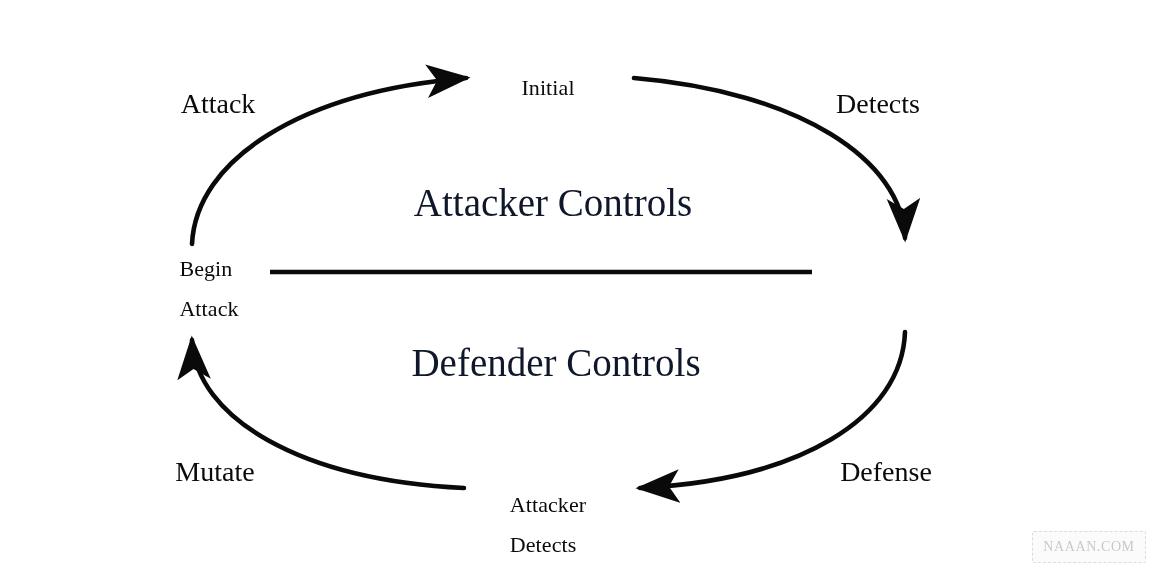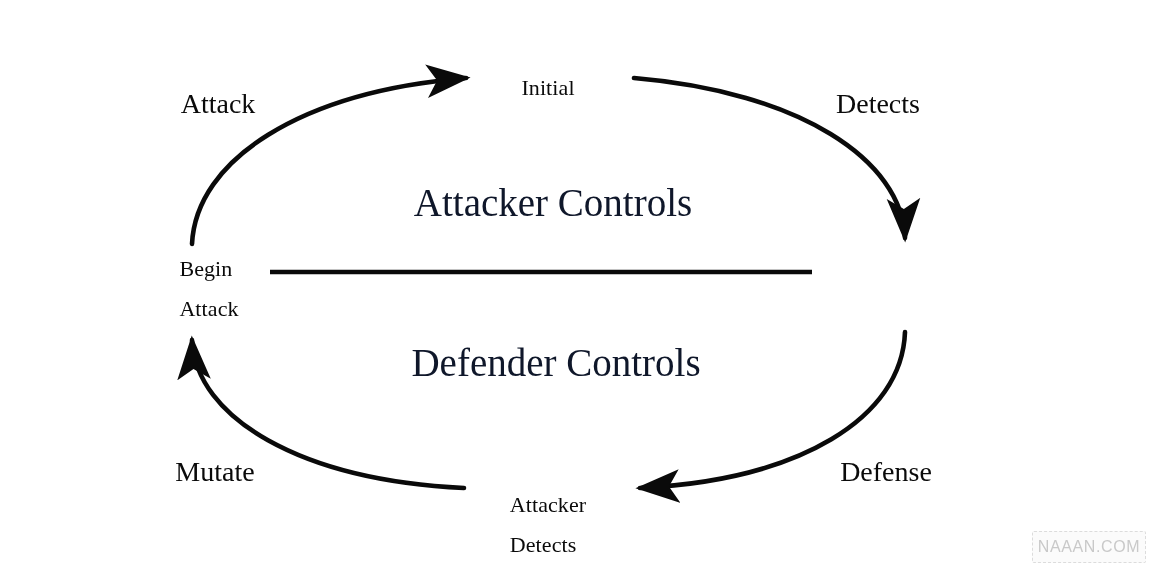--- a/index.html
+++ b/index.html
@@ -58,22 +58,22 @@
     width: 112px;
     height: 30px;
     border: 1px dashed #dcdcdc;
     border-radius: 2px;
     display: flex;
     align-items: center;
     justify-content: center;
     background: #fbfbfb;
   }
   #watermark-text {
-    font-family: Liberation Sans, sans-serif;
-    font-size: 16px;
+    font-family: Liberation Serif, serif;
+    font-size: 14px;
     letter-spacing: 0.6px;
     color: #c9c9c9;
   }
 </style>
 </head>
 <body>
 
 <div id="canvas">
 
   <svg id="diagram-svg" viewBox="0 0 1165 576">

